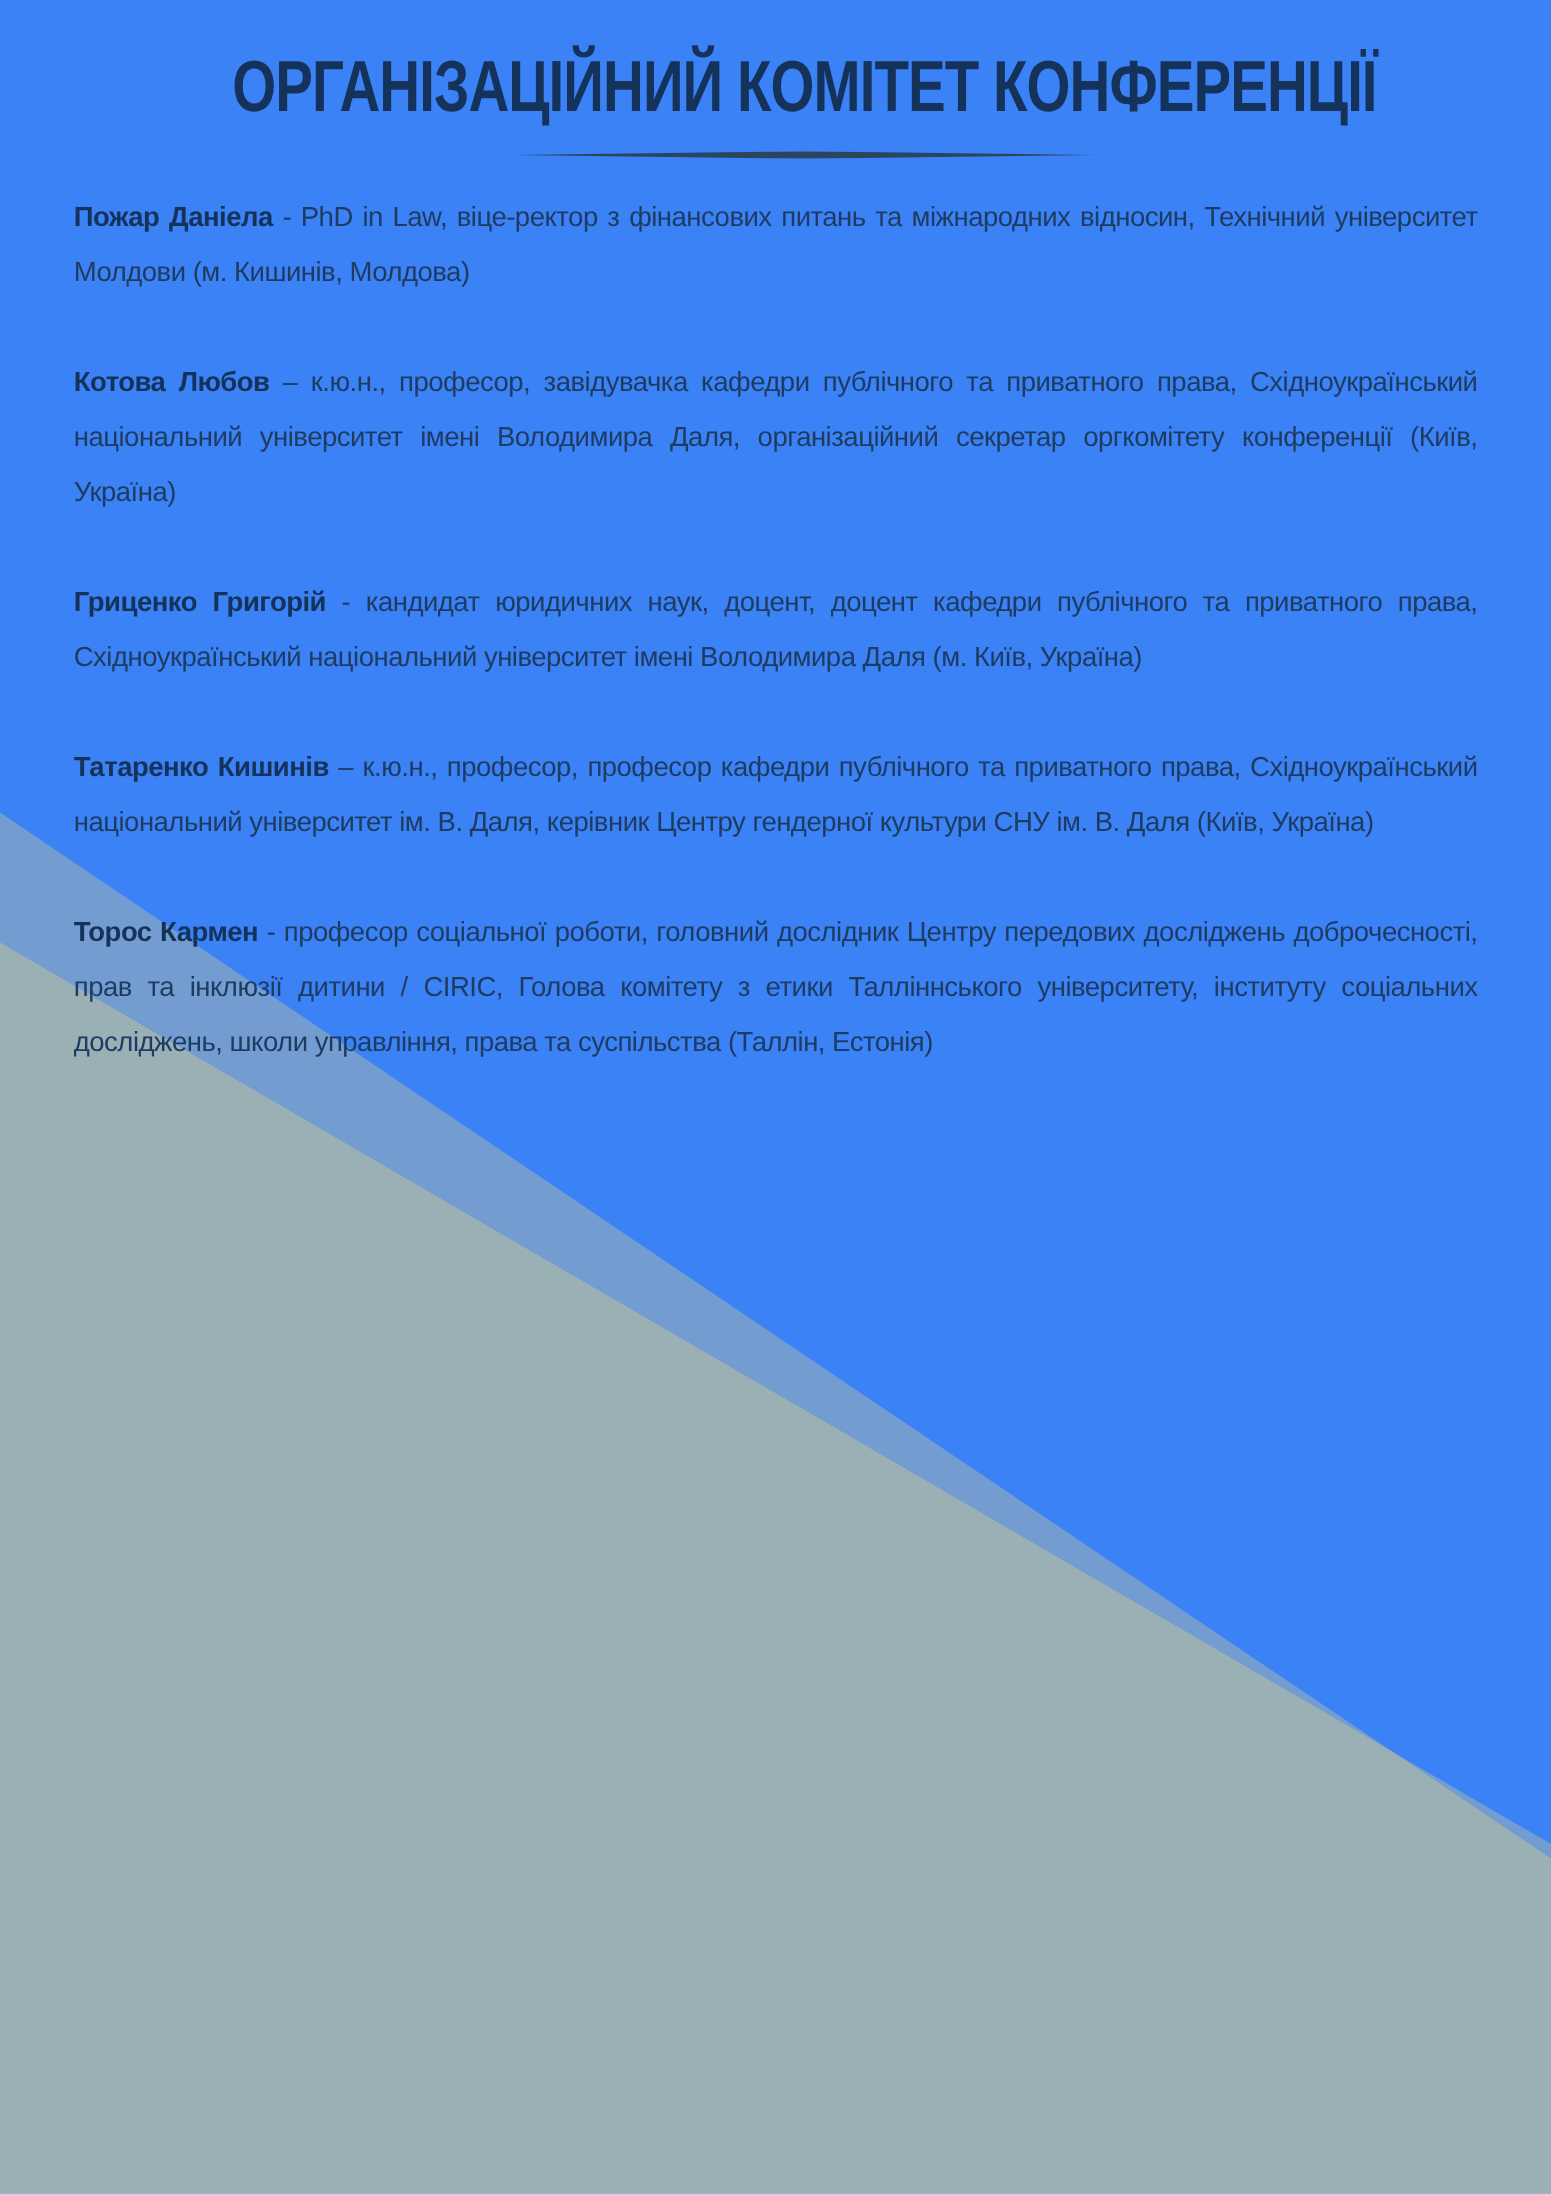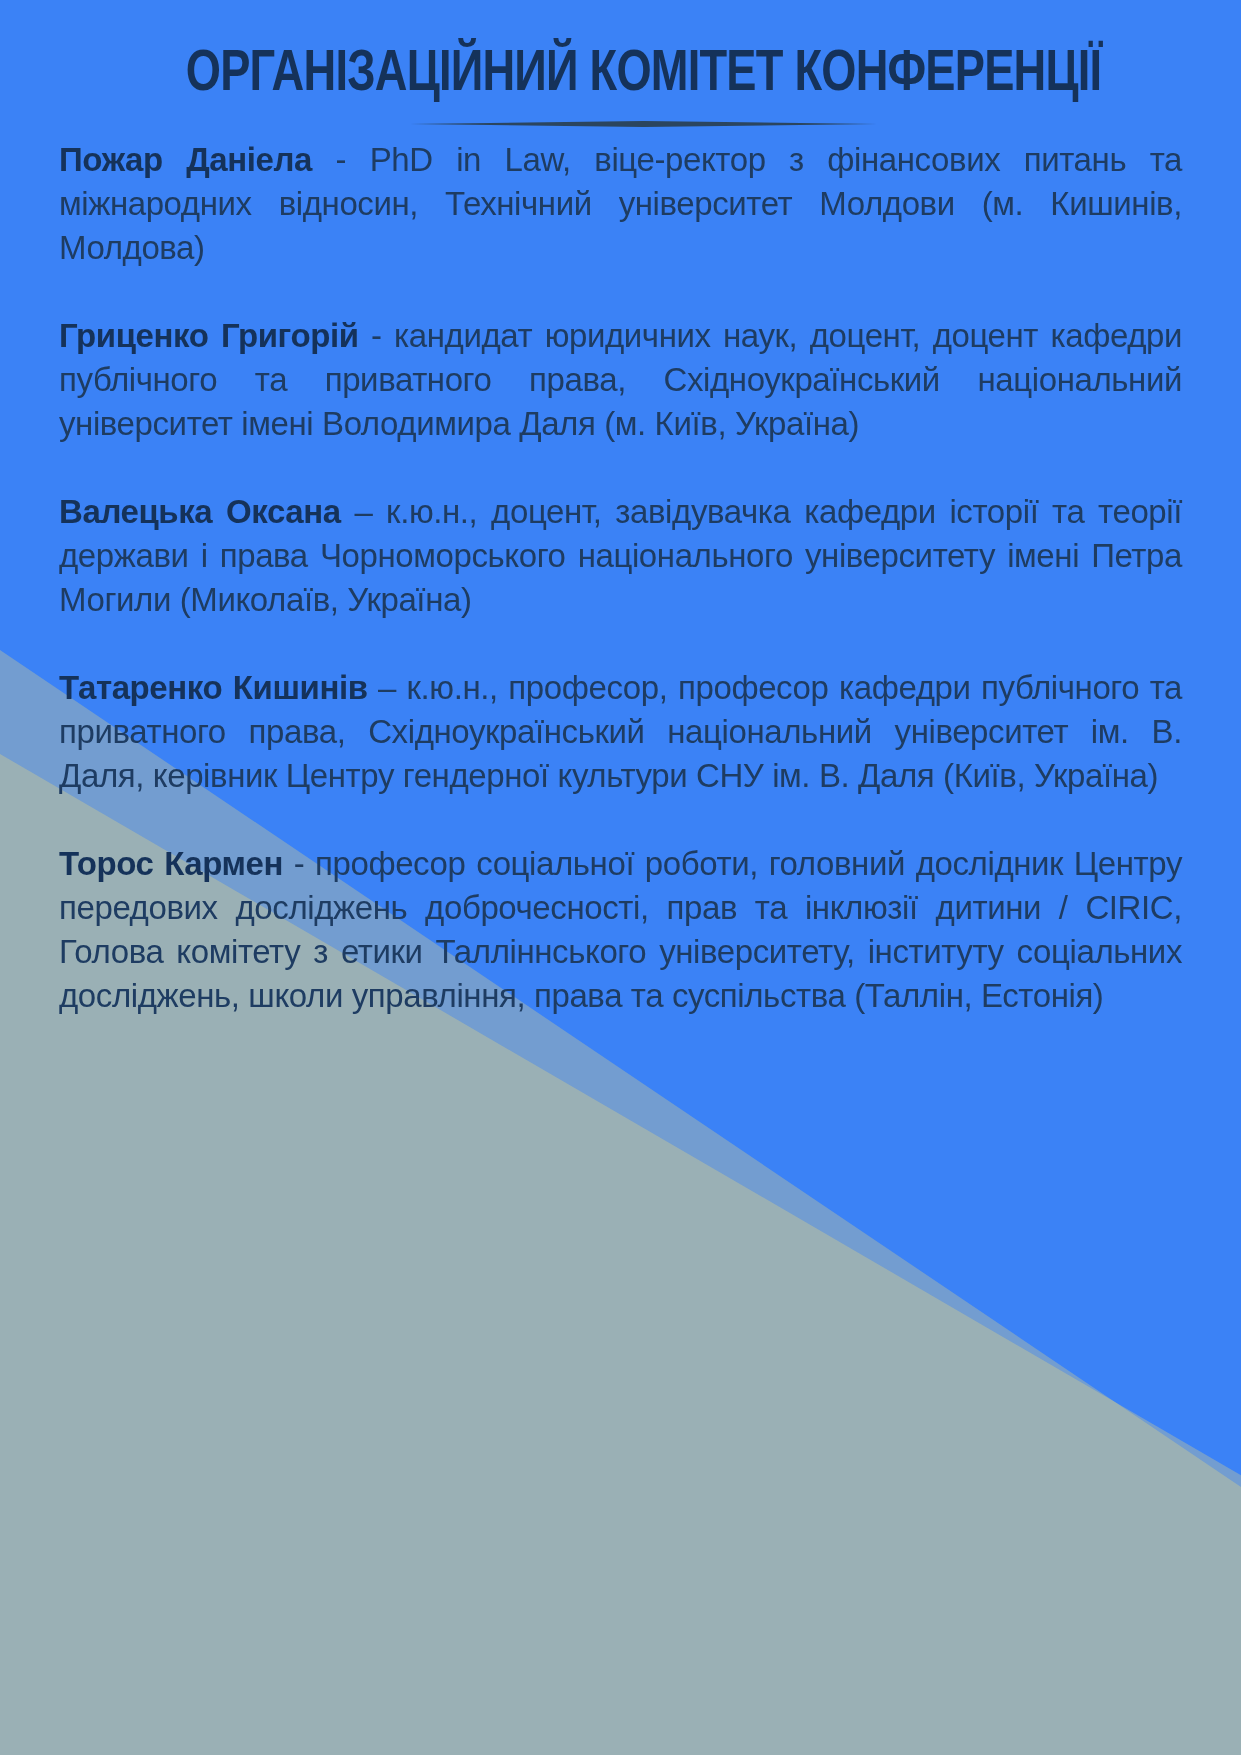--- a/index.html
+++ b/index.html
@@ -45,25 +45,25 @@
     top: 121px;
     left: 50%;
     width: 466px;
     height: 6px;
     transform: translateX(-50%);
     background: #2b455e;
     clip-path: polygon(0% 50%, 50% 0%, 100% 50%, 50% 100%);
   }
   .content {
     position: absolute;
-    top: 138px;
+    top: 152px;
     left: 59px;
     width: 1123px;
     color: #1e3c62;
-    font-size: 33px;
+    font-size: 22px;
     line-height: 44px;
     letter-spacing: -0.4px;
     text-align: justify;
   }
   .member {
     margin: 0 0 44px 0;
   }
   .member:last-child { margin-bottom: 0; }
   .member .name {
     font-weight: bold;
@@ -75,18 +75,18 @@
 
 <div class="page">
   <div class="bg-layer layer-a"></div>
   <div class="bg-layer layer-b"></div>
 
   <h1 class="title">ОРГАНІЗАЦІЙНИЙ КОМІТЕТ КОНФЕРЕНЦІЇ</h1>
   <div class="divider"></div>
 
   <div class="content">
     <p class="member"><span class="name">Пожар Даніела</span> <span>- PhD in Law, віце-ректор з фінансових питань та міжнародних відносин, Технічний університет Молдови (м. Кишинів, Молдова)</span></p>
+    <p class="member"><span class="name">Котова Любов</span> <span>– к.ю.н., професор, завідувачка кафедри публічного та приватного права, Східноукраїнський національний університет імені Володимира Даля, організаційний секретар оргкомітету конференції (Київ, Україна)</span></p>
     <p class="member"><span class="name">Гриценко Григорій</span> <span>- кандидат юридичних наук, доцент, доцент кафедри публічного та приватного права, Східноукраїнський національний університет імені Володимира Даля (м. Київ, Україна)</span></p>
-    <p class="member"><span class="name">Валецька Оксана</span> <span>– к.ю.н., доцент, завідувачка кафедри історії та теорії держави і права Чорноморського національного університету імені Петра Могили (Миколаїв, Україна)</span></p>
     <p class="member"><span class="name">Татаренко Кишинів</span> <span>– к.ю.н., професор, професор кафедри публічного та приватного права, Східноукраїнський національний університет ім. В. Даля, керівник Центру гендерної культури СНУ ім. В. Даля (Київ, Україна)</span></p>
     <p class="member"><span class="name">Торос Кармен</span> <span>- професор соціальної роботи, головний дослідник Центру передових досліджень доброчесності, прав та інклюзії дитини / CIRIC, Голова комітету з етики Талліннського університету, інституту соціальних досліджень, школи управління, права та суспільства (Таллін, Естонія)</span></p>
   </div>
 </div>
 
 </body></html>

